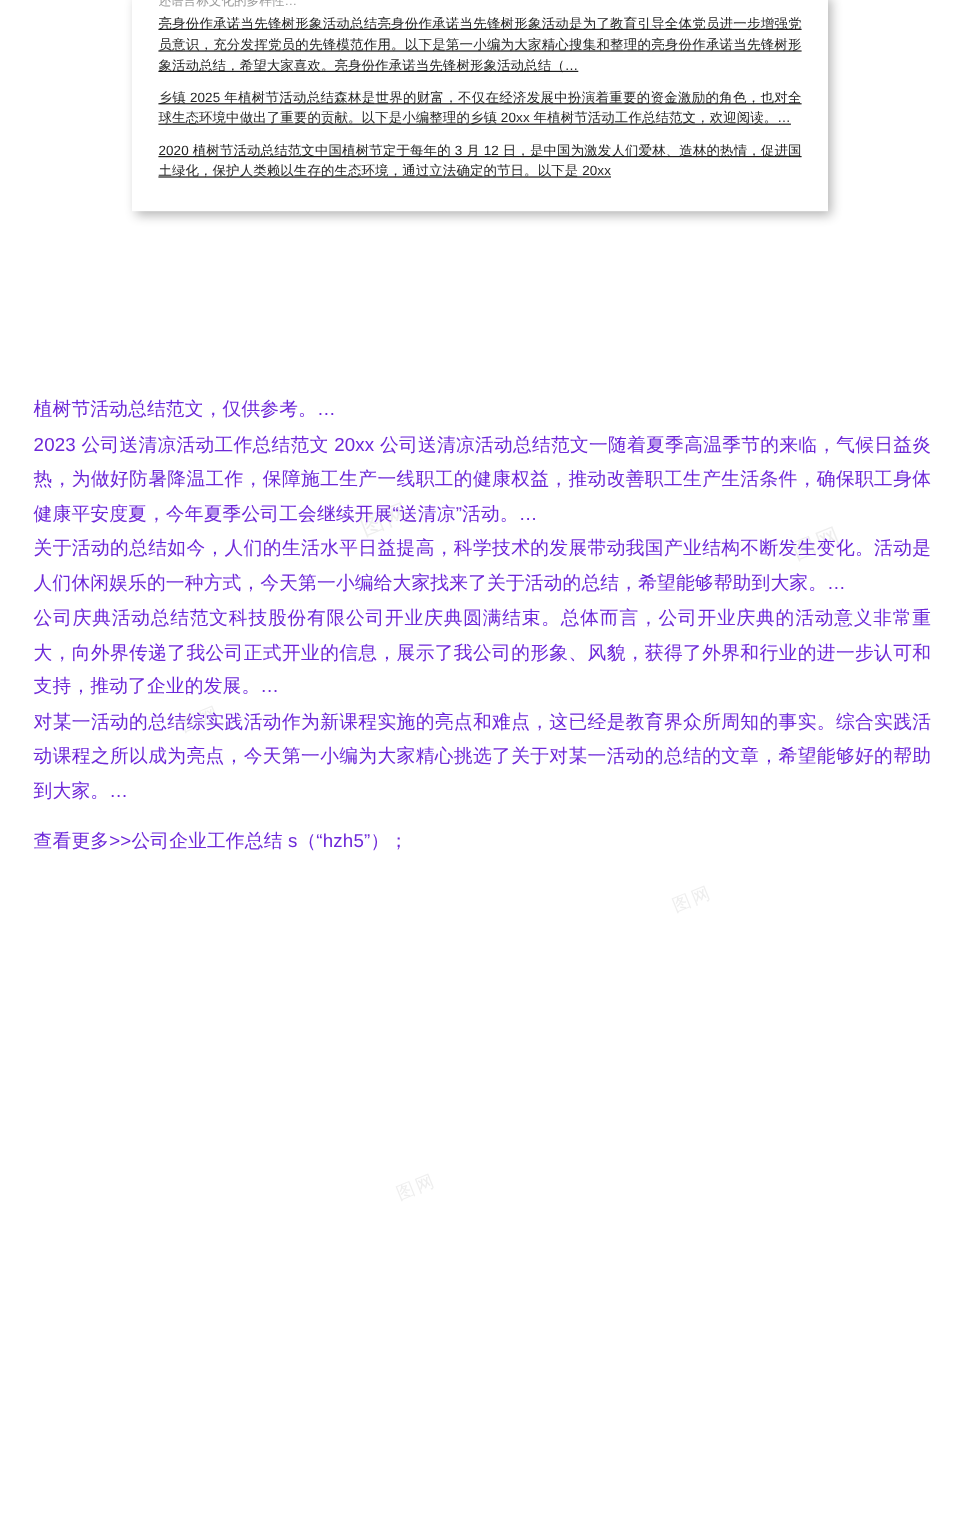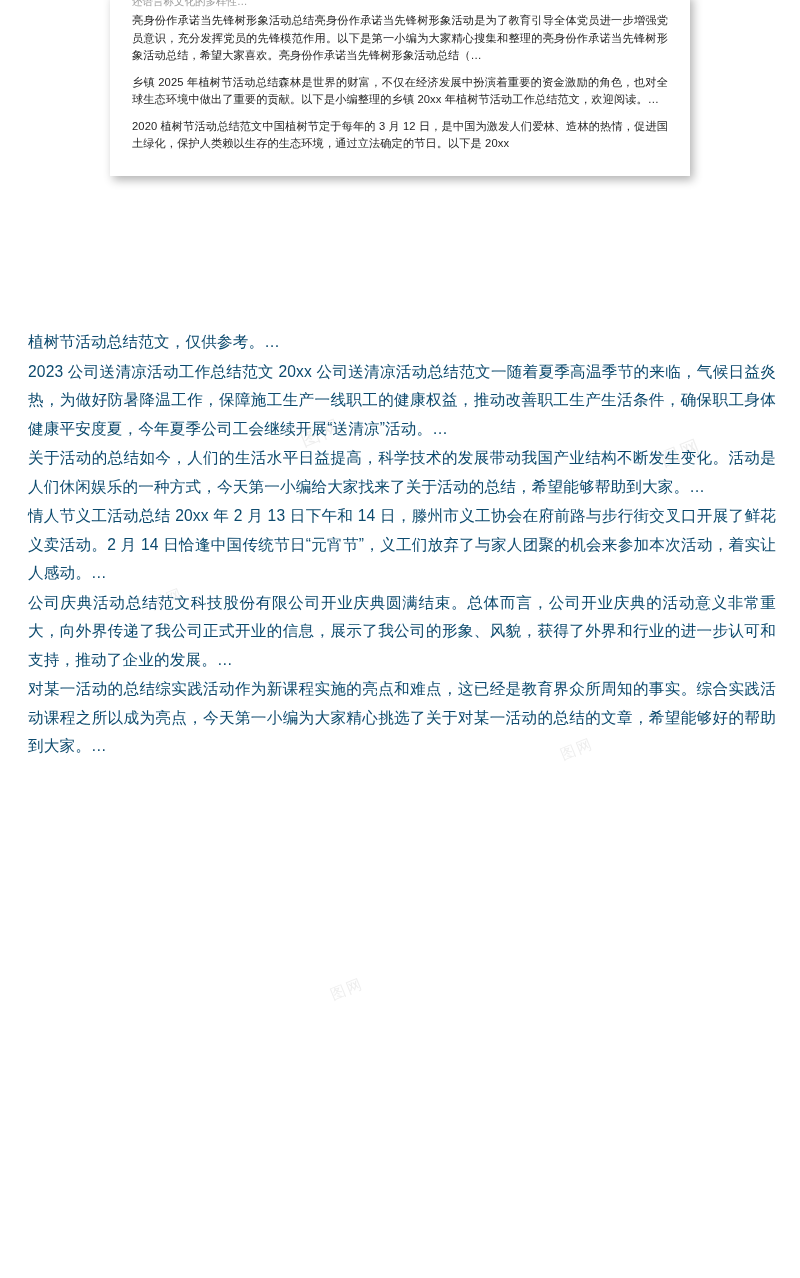--- a/index.html
+++ b/index.html
@@ -37,33 +37,34 @@
     overflow: hidden;
     margin: 0 0 3px 0;
   }
   .preview-para {
     font-size: 11.2px;
     line-height: 17.5px;
     color: #1f1f1f;
     margin: 0 0 9px 0;
     text-align: justify;
     letter-spacing: 0.1px;
+    text-decoration: underline;
   }
 
   
   .doc-body {
     position: absolute;
     left: 28px;
     top: 328px;
     width: 748px;
   }
   .doc-para {
     font-size: 15.6px;
     line-height: 28.5px;
-    color: #0c4a6e;
+    color: #6d28d9;
     margin: 0 0 1px 0;
     text-align: justify;
     letter-spacing: 0.15px;
   }
   .doc-para.spaced {
     margin-top: 14px;
   }
 
   
   .wm {
@@ -91,16 +92,16 @@
   <p class="preview-faded">还语言称文化的多样性…</p>
   <p class="preview-para">亮身份作承诺当先锋树形象活动总结亮身份作承诺当先锋树形象活动是为了教育引导全体党员进一步增强党员意识，充分发挥党员的先锋模范作用。以下是第一小编为大家精心搜集和整理的亮身份作承诺当先锋树形象活动总结，希望大家喜欢。亮身份作承诺当先锋树形象活动总结（…</p>
   <p class="preview-para">乡镇 2025 年植树节活动总结森林是世界的财富，不仅在经济发展中扮演着重要的资金激励的角色，也对全球生态环境中做出了重要的贡献。以下是小编整理的乡镇 20xx 年植树节活动工作总结范文，欢迎阅读。…</p>
   <p class="preview-para">2020 植树节活动总结范文中国植树节定于每年的 3 月 12 日，是中国为激发人们爱林、造林的热情，促进国土绿化，保护人类赖以生存的生态环境，通过立法确定的节日。以下是 20xx</p>
 </div>
 
 <div class="doc-body">
   <p class="doc-para">植树节活动总结范文，仅供参考。…</p>
   <p class="doc-para">2023 公司送清凉活动工作总结范文  20xx 公司送清凉活动总结范文一随着夏季高温季节的来临，气候日益炎热，为做好防暑降温工作，保障施工生产一线职工的健康权益，推动改善职工生产生活条件，确保职工身体健康平安度夏，今年夏季公司工会继续开展“送清凉”活动。…</p>
   <p class="doc-para">关于活动的总结如今，人们的生活水平日益提高，科学技术的发展带动我国产业结构不断发生变化。活动是人们休闲娱乐的一种方式，今天第一小编给大家找来了关于活动的总结，希望能够帮助到大家。…</p>
-  <p class="doc-para">情人节义工活动总结 20xx 年 2 月 13 日下午和 14 日，滕州市义工协会在府前路与步行街交叉口开展了鲜花义卖活动。2 月 14 日恰逢中国传统节日“元宵节”，义工们放弃了与家人团聚的机会来参加本次活动，着实让人感动。…</p>
   <p class="doc-para">公司庆典活动总结范文科技股份有限公司开业庆典圆满结束。总体而言，公司开业庆典的活动意义非常重大，向外界传递了我公司正式开业的信息，展示了我公司的形象、风貌，获得了外界和行业的进一步认可和支持，推动了企业的发展。…</p>
   <p class="doc-para">对某一活动的总结综实践活动作为新课程实施的亮点和难点，这已经是教育界众所周知的事实。综合实践活动课程之所以成为亮点，今天第一小编为大家精心挑选了关于对某一活动的总结的文章，希望能够好的帮助到大家。…</p>
+  <p class="doc-para spaced">查看更多&gt;&gt;公司企业工作总结 s（“hzh5”）；</p>
 </div>
 
 </body></html>

